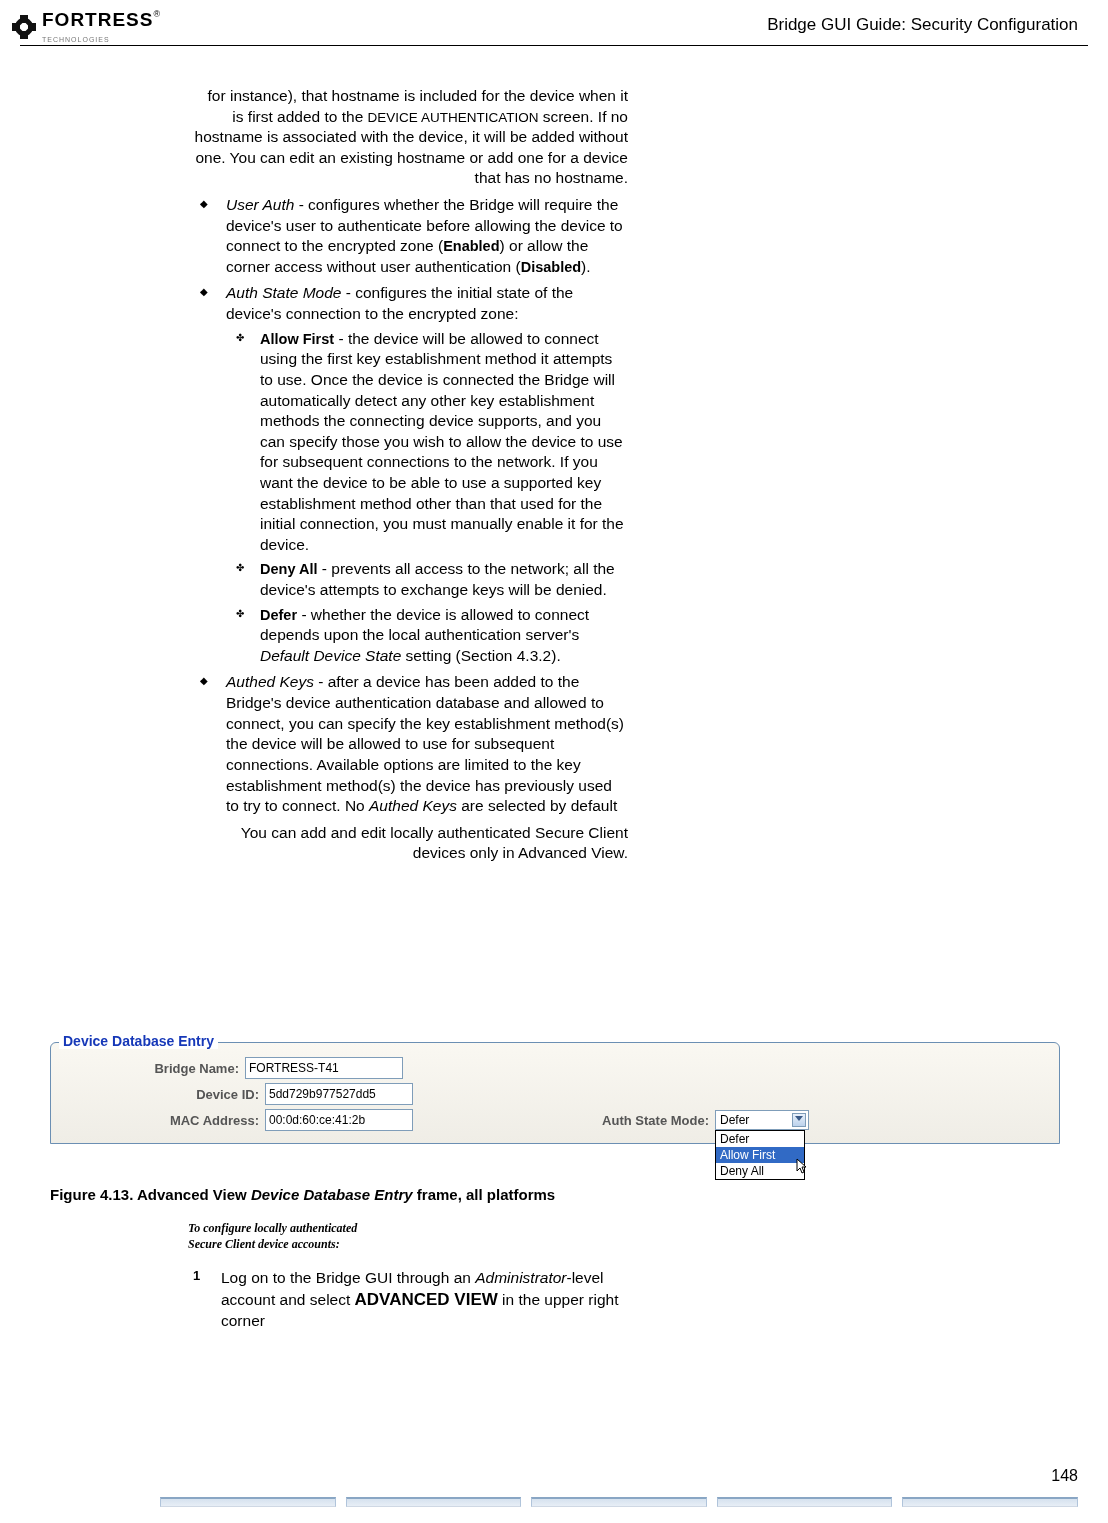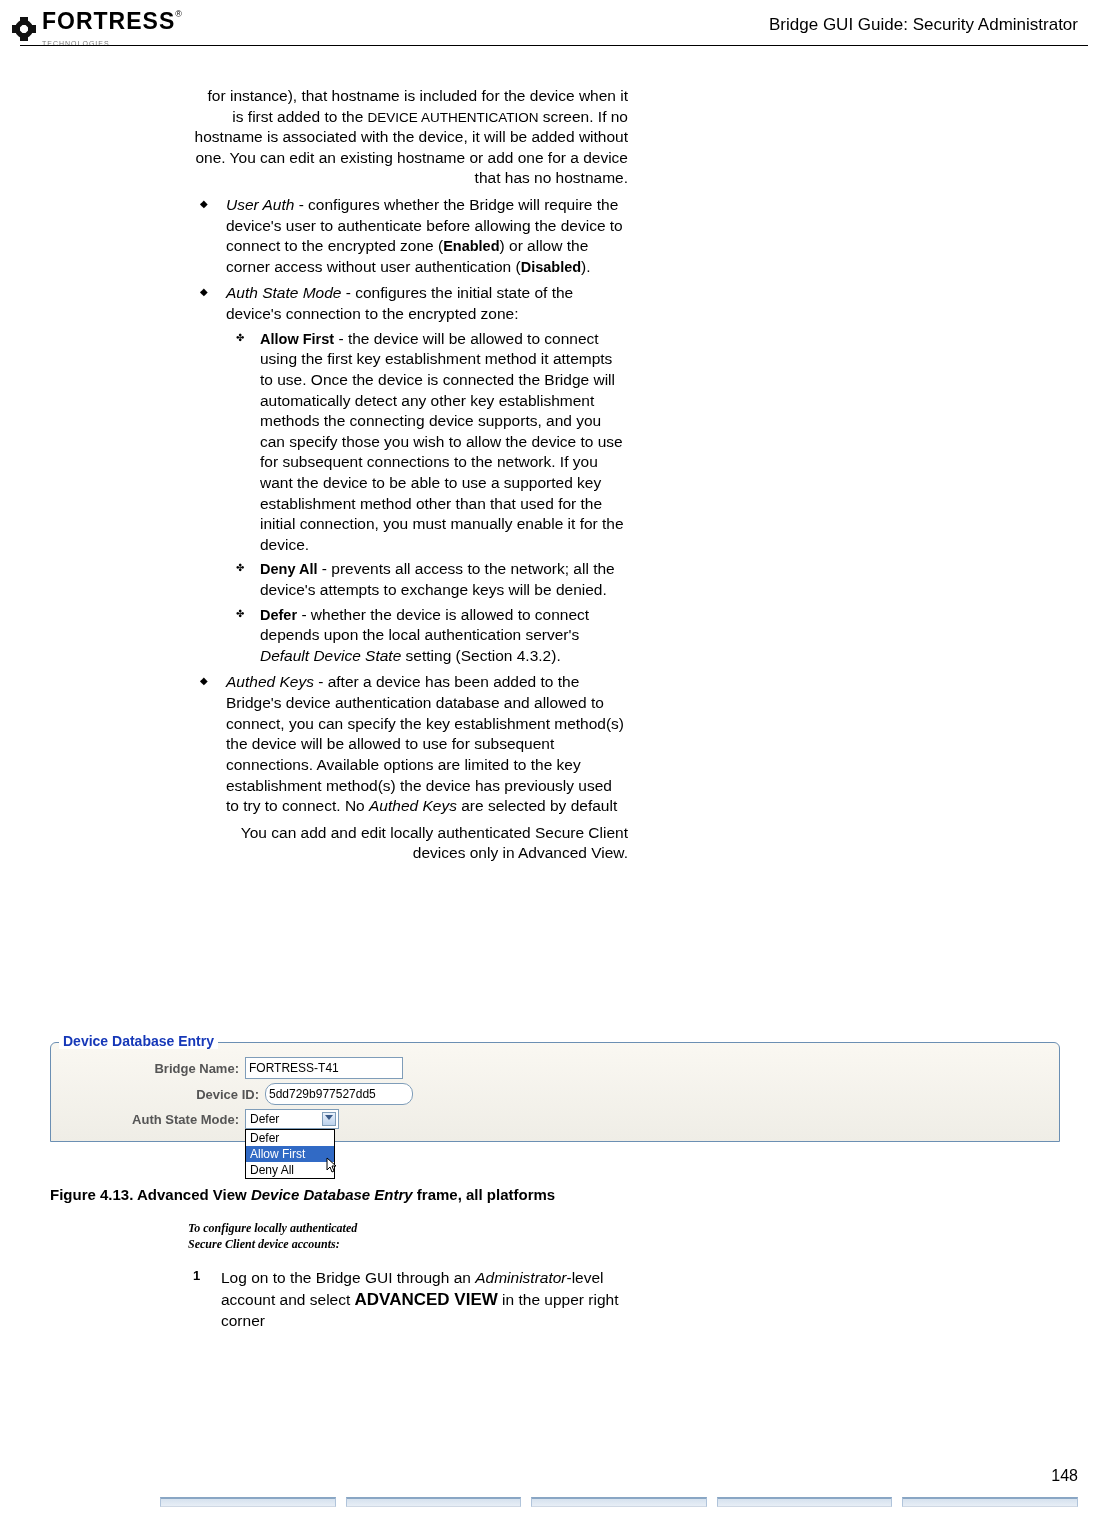--- a/index.html
+++ b/index.html
@@ -20,21 +20,21 @@
     position: absolute;
     top: 10px;
     left: 10px;
     display: flex;
     align-items: center;
   }
   .logo-icon svg { display: block; }
   .logo-text { margin-left: 4px; line-height: 1; }
   .logo-text .big {
     font-weight: 900;
-    font-size: 23px;
+    font-size: 19px;
     letter-spacing: 1px;
   }
   .logo-text .reg { font-size: 9px; vertical-align: top; }
   .logo-text .small {
     font-size: 7px;
     letter-spacing: 1px;
     color: #777;
   }
   .header-title {
     position: absolute;
@@ -131,21 +131,21 @@
     padding-right: 6px;
   }
   .inp, .sel {
     font-family: Tahoma, sans-serif;
     font-size: 12px;
     border: 1px solid #7f9db9;
     background: #fff;
     height: 18px;
     padding: 1px 3px;
   }
-  .inp.w1 { width: 140px; border-radius: 10px; }
+  .inp.w1 { width: 140px; }
   .inp.w2 { width: 150px; }
   .sel-wrap { position: relative; display: inline-block; }
   .sel-btn {
     display: inline-flex;
     align-items: center;
     border: 1px solid #7f9db9;
     background: #fff;
     height: 18px;
     font-family: Tahoma, sans-serif;
     font-size: 12px;
@@ -273,21 +273,21 @@
           <rect x="-2.5" y="-9" width="5" height="5" fill="#111" transform="rotate(315)"></rect>
         </g>
       </svg>
     </span>
     <span class="logo-text">
       <span class="big">FORTRESS</span><span class="reg">®</span><br>
       <span class="small">TECHNOLOGIES</span>
     </span>
   </div>
 
-  <div class="header-title">Bridge GUI Guide: Security Administrator</div>
+  <div class="header-title">Bridge GUI Guide: Security Configuration</div>
   <div class="header-rule"></div>
 
   <div class="content">
     <p>
       <span>for instance), that hostname is included for the device when it is first added to the </span><span class="smallcaps" style="font-size:13.5px;">DEVICE AUTHENTICATION</span><span> screen. If no hostname is associated with the device, it will be added without one. You can edit an existing hostname or add one for a device that has no hostname.</span>
     </p>
 
     <ul class="diamond">
       <li>
         <span class="italic">User Auth</span><span> - configures whether the Bridge will require the device's user to authenticate before allowing the device to connect to the encrypted zone (</span><span class="sans-bold">Enabled</span><span>) or allow the corner access without user authentication (</span><span class="sans-bold">Disabled</span><span>).</span>
@@ -328,20 +328,24 @@
       </div>
 
       <div class="panel-row">
         <div class="panel-col-left">
           <span class="lbl">Device ID:</span>
           <input class="inp w1" value="5dd729b977527dd5" style="">
         </div>
       </div>
 
       <div class="panel-row">
+        <div class="panel-col-left">
+          <span class="lbl">MAC Address:</span>
+          <input class="inp w1" value="00:0d:60:ce:41:2b" style="">
+        </div>
         <div class="panel-col-right" style="position:relative;">
           <span class="lbl-r">Auth State Mode:</span>
           <span class="sel-wrap">
             <span class="sel-btn" style="width:70px;">
                 <span>Defer</span>
               </span>
             <span class="sel-arrow"></span>
             <div class="dropdown-list">
               <div>Defer</div>
               <div class="selected">Allow First</div>

